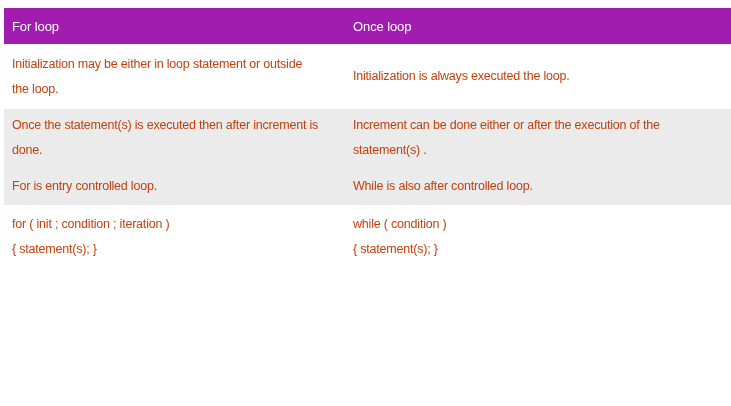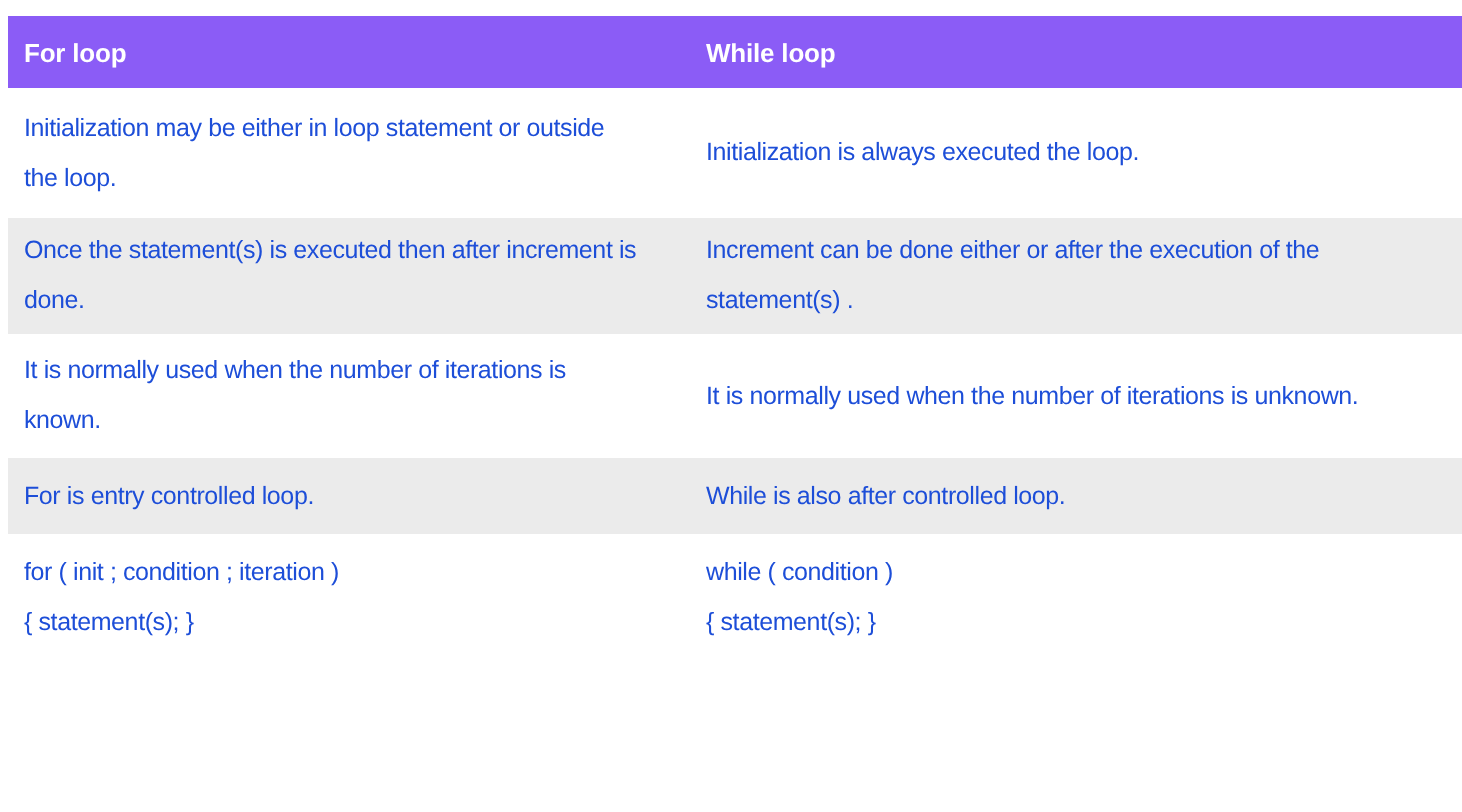--- a/index.html
+++ b/index.html
@@ -31,27 +31,27 @@
     vertical-align: middle;
     padding: 4px 10px 4px 8px;
     font-size: 12.5px;
     letter-spacing: -0.2px;
     line-height: 25px;
     white-space: pre;
     overflow: visible;
   }
   thead tr { height: 36px; }
   thead th {
-    background: #8b5cf6;
+    background: #a21caf;
     color: #ffffff;
-    font-weight: bold;
+    font-weight: normal;
     font-size: 13px;
     letter-spacing: -0.1px;
   }
-  tbody td { color: #1d4ed8; }
+  tbody td { color: #c2410c; }
   tr.r1 { height: 65px; }
   tr.r2 { height: 50px; margin-top: 31px; }
   tr.r3 { height: 62px; }
   tr.r4 { height: 38px; }
   tr.r5 { height: 38px; }
   tr.r6 { height: 38px; margin-left: 17px; }
   tr.r7 { height: 64px; vertical-align: top; }
   tr.alt td { background: #ebebeb; }
   tr.plain td { background: #ffffff; }
 </style>
@@ -60,39 +60,34 @@
 
 <div class="table-wrap">
   <table class="cmp">
     <colgroup>
       <col class="c1">
       <col class="c2">
     </colgroup>
     <thead>
       <tr>
         <th>For loop</th>
-        <th>While loop</th>
+        <th>Once loop</th>
       </tr>
     </thead>
     <tbody>
       <tr class="r1 plain">
         <td>Initialization may be either in loop statement or outside
 the loop.</td>
         <td>Initialization is always executed the loop.</td>
       </tr>
       <tr class="r2 alt">
         <td>Once the statement(s) is executed then after increment is
 done.</td>
         <td>Increment can be done either or after the execution of the
 statement(s) .</td>
-      </tr>
-      <tr class="r3 plain">
-        <td>It is normally used when the number of iterations is
-known.</td>
-        <td>It is normally used when the number of iterations is unknown.</td>
       </tr>
       <tr class="r6 alt">
         <td>For is entry controlled loop.</td>
         <td>While is also after controlled loop.</td>
       </tr>
       <tr class="r7 plain">
         <td>for ( init ; condition ; iteration )
 { statement(s); }</td>
         <td>while ( condition )
 { statement(s); }</td>

